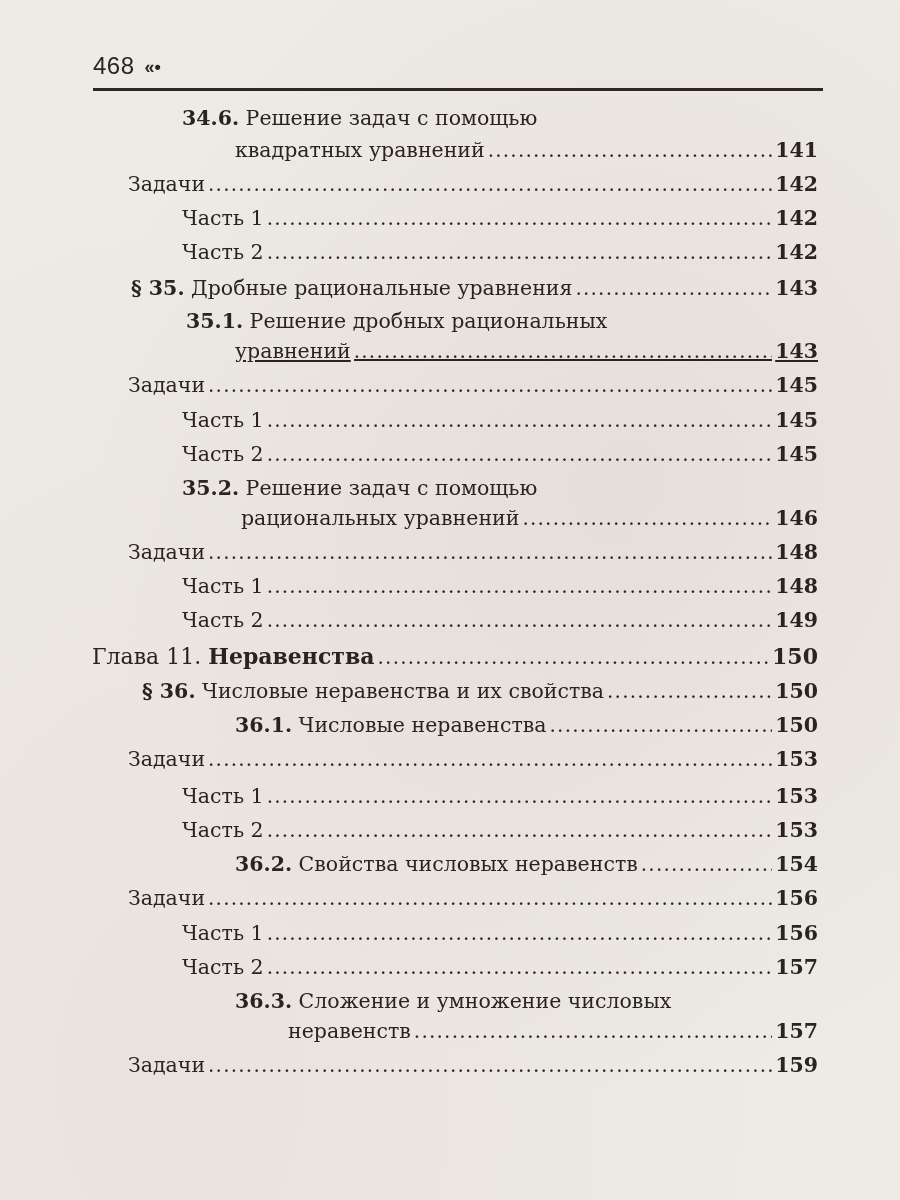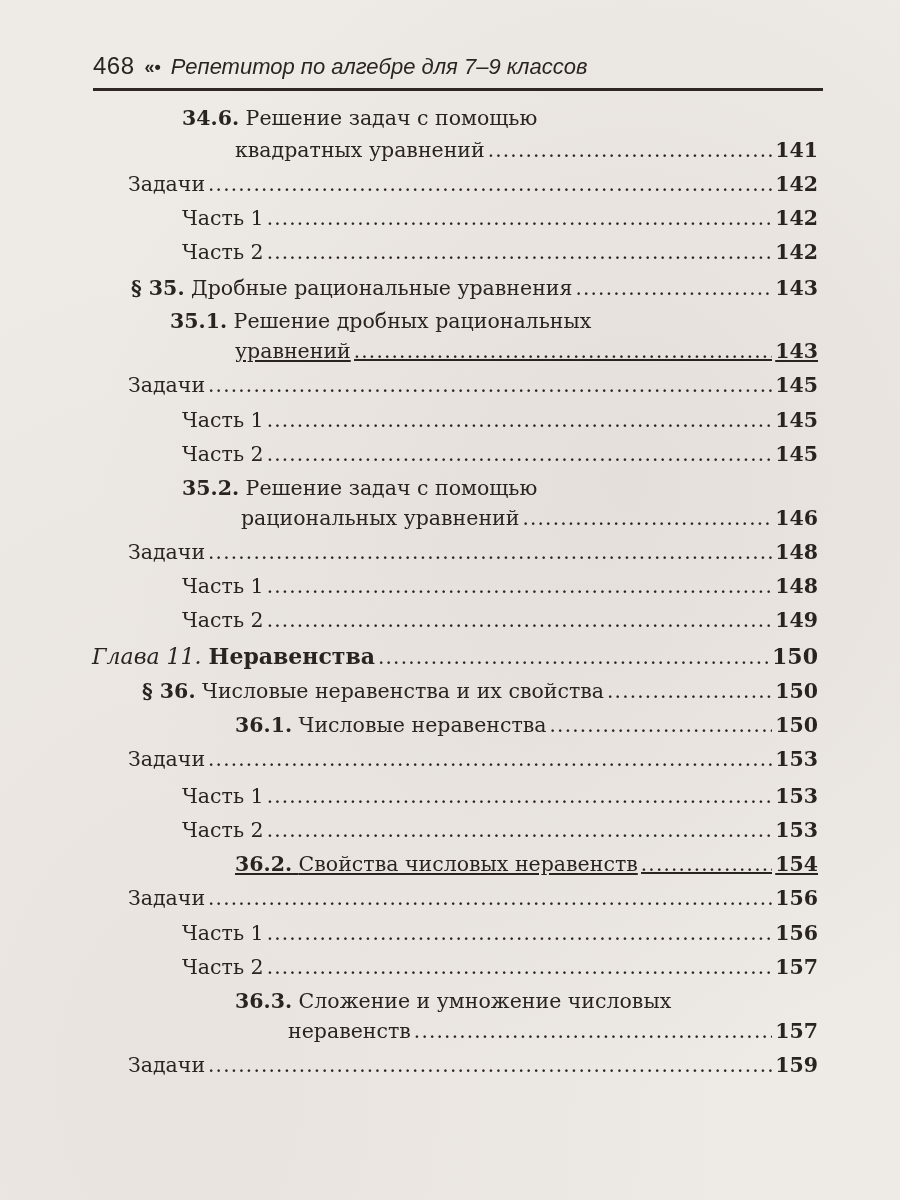--- a/index.html
+++ b/index.html
@@ -44,33 +44,32 @@
     flex: 1 1 auto; overflow: hidden; margin: 0 3px;
     font-size: 20px; letter-spacing: 1.2px; color: #2a2420;
   }
   .row .dots::before {
     content: "................................................................................................................................................................";
   }
   .row .page { flex: 0 0 auto; font-weight: bold; }
   .plain { position: absolute; font-size: 20.5px; line-height: 30px; white-space: nowrap; }
   .b { font-weight: bold; }
   .num { font-weight: bold; text-align: center; }
-  .italic-head { font-style: italic; font-size: 22px; }
+  .italic-head { font-size: 22px; }
   .chapter .label { font-size: 22px; }
   .chapter .page { font-size: 22px; }
 </style>
 </head>
 <body>
 
 <div class="page-bg"></div>
 
 <div class="header">
   <span class="pagenum">468</span>
   <span class="glyph">«•</span>
-  <span class="book-title">Репетитор по алгебре для 7–9 классов</span>
 </div>
 <div class="header-rule"></div>
 
 <div class="toc">
 
   <div class="plain" style="left:182px; top:103px;">
     <span class="num">34.6.</span>
     <span>Решение задач с помощью</span>
   </div>
   <div class="row" style="left:235px; top:135px;">
@@ -94,21 +93,21 @@
     <span class="dots"></span>
     <span class="page">142</span>
   </div>
 
   <div class="row" style="left:131px; top:273px;">
     <span class="label"><span class="num">§ 35.</span> <span>Дробные рациональные уравнения</span></span>
     <span class="dots"></span>
     <span class="page">143</span>
   </div>
 
-  <div class="plain" style="left:170px; top:306px;">
+  <div class="plain" style="left:186px; top:306px;">
     <span class="num">35.1.</span>
     <span>Решение дробных рациональных</span>
   </div>
   <div class="row" style="left:235px; top:336px;text-decoration:underline;">
     <span class="label">уравнений</span>
     <span class="dots"></span>
     <span class="page">143</span>
   </div>
 
   <div class="row" style="left:128px; top:370px;">
@@ -180,21 +179,21 @@
     <span class="label">Часть 1</span>
     <span class="dots"></span>
     <span class="page">153</span>
   </div>
   <div class="row" style="left:182px; top:815px;">
     <span class="label">Часть 2</span>
     <span class="dots"></span>
     <span class="page">153</span>
   </div>
 
-  <div class="row" style="left:235px; top:849px;text-decoration:underline;">
+  <div class="row" style="left:235px; top:849px;">
     <span class="label"><span class="num">36.2.</span> <span>Свойства числовых неравенств</span></span>
     <span class="dots"></span>
     <span class="page">154</span>
   </div>
 
   <div class="row" style="left:128px; top:883px;">
     <span class="label">Задачи</span>
     <span class="dots"></span>
     <span class="page">156</span>
   </div>

